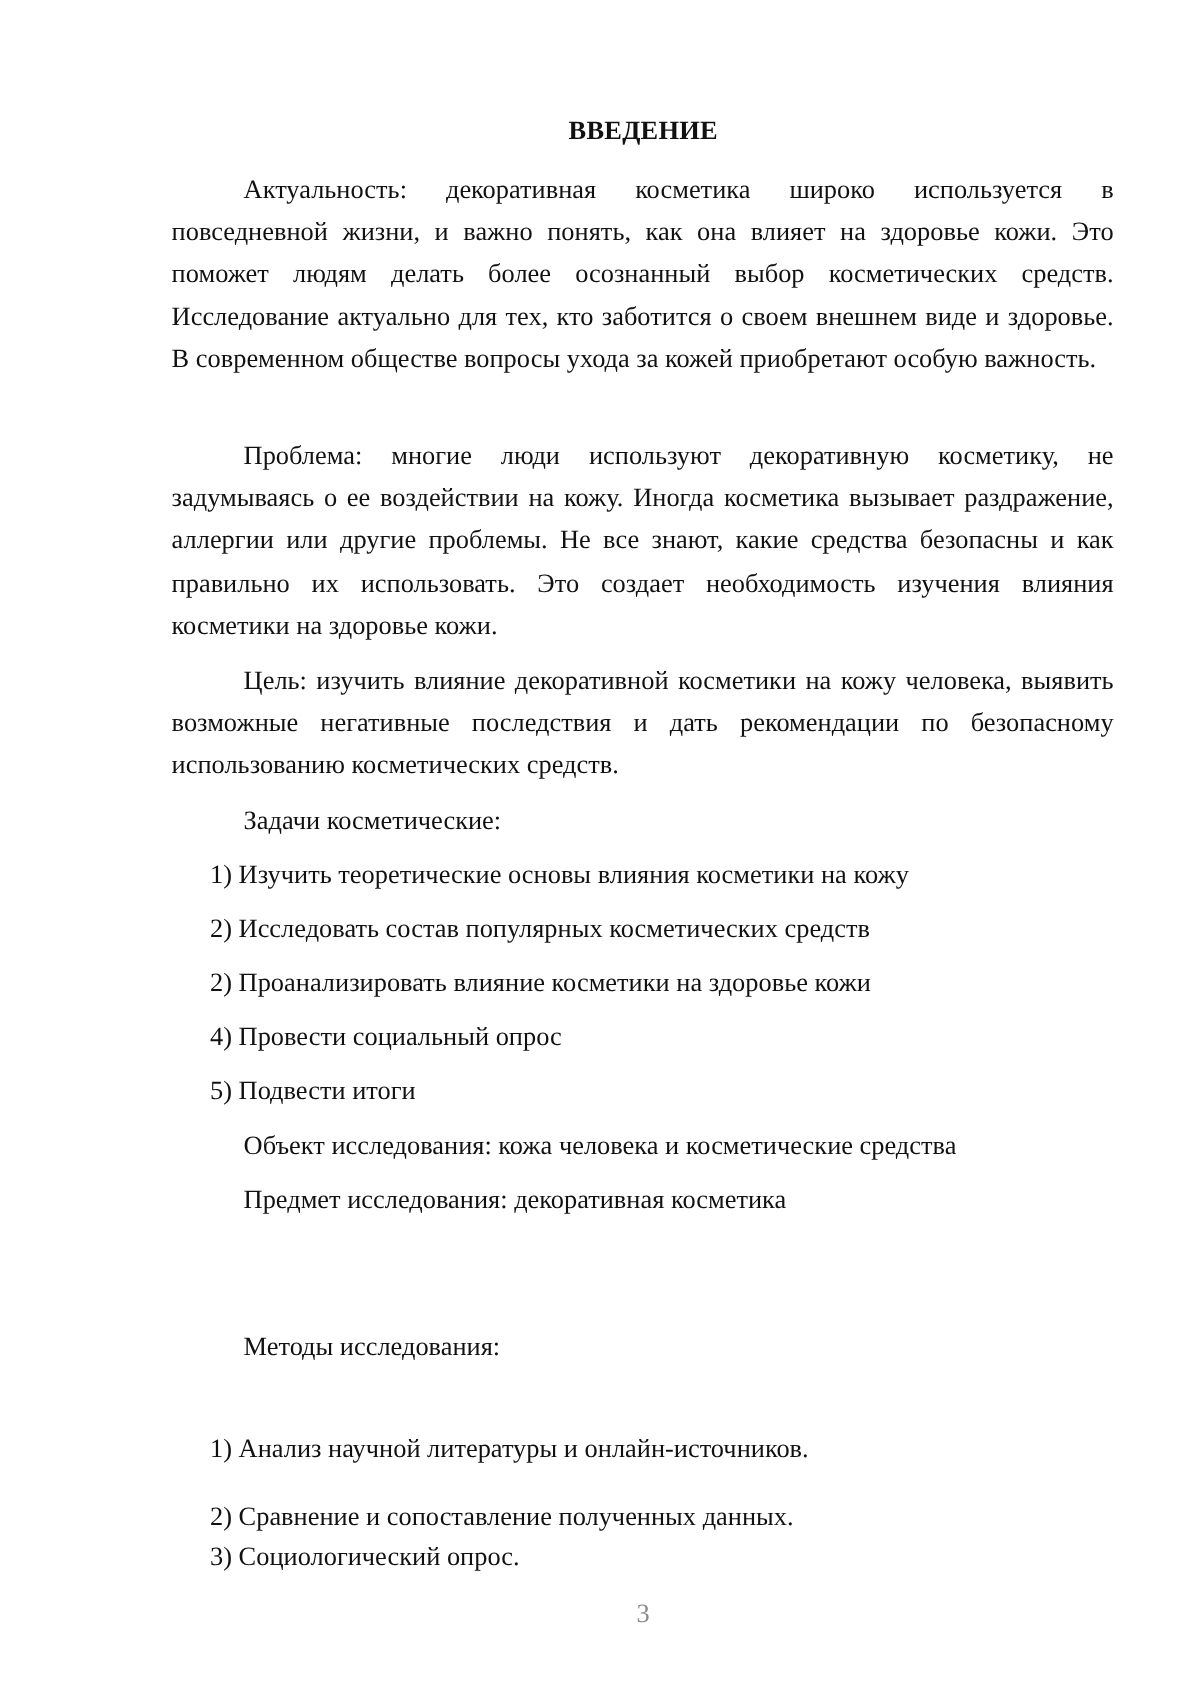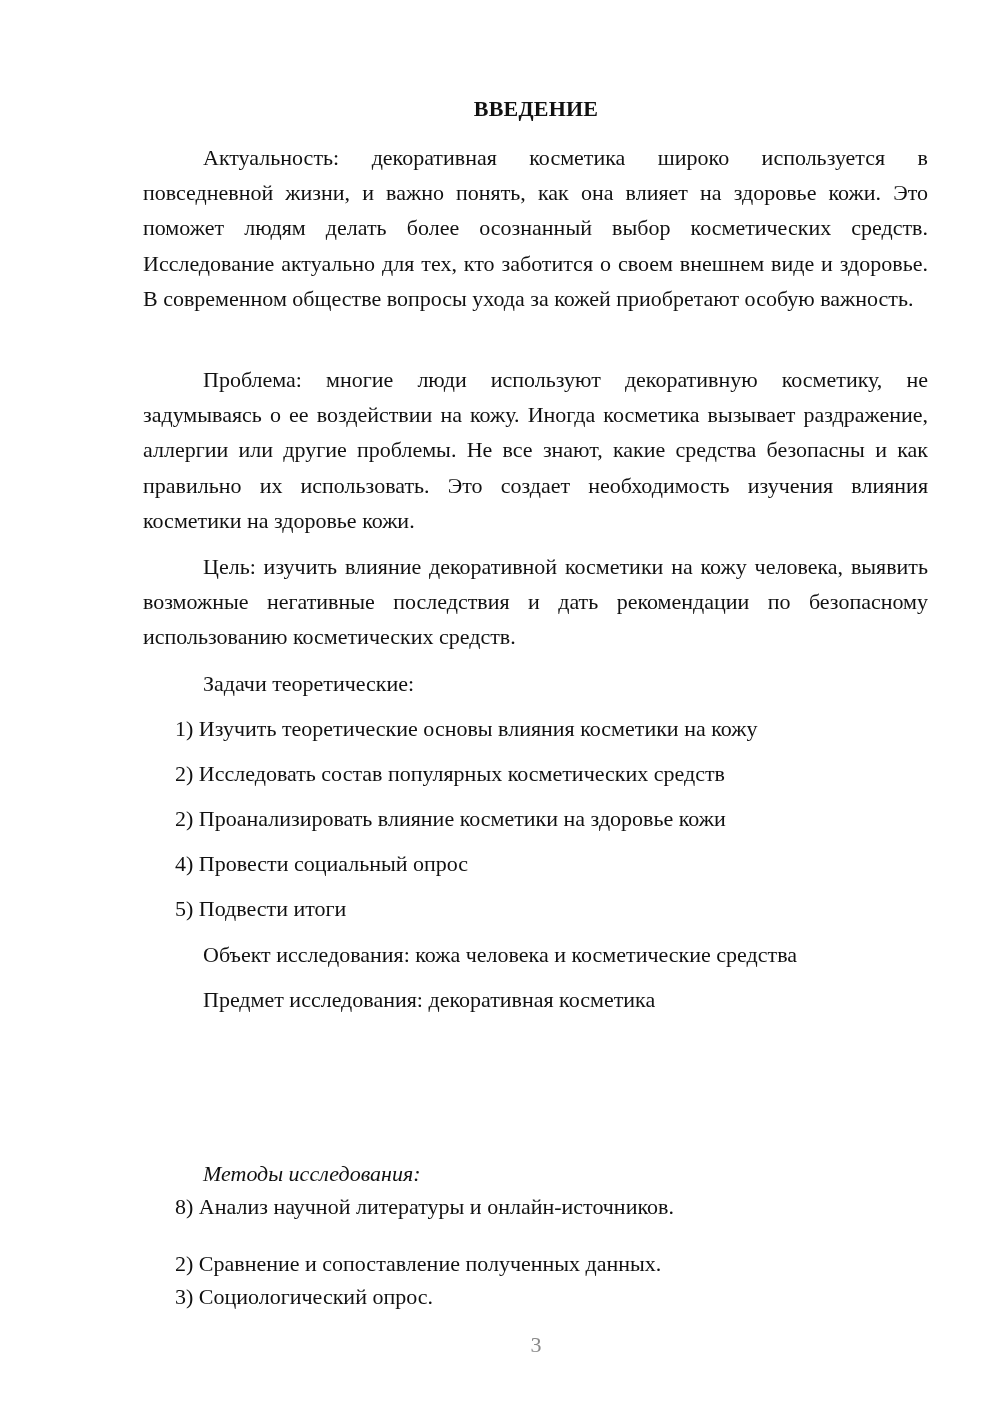--- a/index.html
+++ b/index.html
@@ -21,36 +21,36 @@
 
 <div class="page">
   <div class="title">ВВЕДЕНИЕ</div>
 
   <p class="para" style="top:140px;">Актуальность: декоративная косметика широко используется в повседневной жизни, и важно понять, как она влияет на здоровье кожи. Это поможет людям делать более осознанный выбор косметических средств. Исследование актуально для тех, кто заботится о своем внешнем виде и здоровье. В современном обществе вопросы ухода за кожей приобретают особую важность.</p>
 
   <p class="para" style="top:549px;">Цель: изучить влияние декоративной косметики на кожу человека, выявить возможные негативные последствия и дать рекомендации по безопасному использованию косметических средств.</p>
 
   <p class="para" style="top:362px;">Проблема: многие люди используют декоративную косметику, не задумываясь о ее воздействии на кожу. Иногда косметика вызывает раздражение, аллергии или другие проблемы. Не все знают, какие средства безопасны и как правильно их использовать. Это создает необходимость изучения влияния косметики на здоровье кожи.</p>
 
-  <p class="line-single indent" style="top:666px;">Задачи теоретические:</p>
+  <p class="line-single indent" style="top:666px;">Задачи косметические:</p>
 
   <div>
     <p class="line-single list" style="top:711px;">1) Изучить теоретические основы влияния косметики на кожу</p>
     <p class="line-single list" style="top:756px;">2) Исследовать состав популярных косметических средств</p>
     <p class="line-single list" style="top:801px;">2) Проанализировать влияние косметики на здоровье кожи</p>
     <p class="line-single list" style="top:846px;">4) Провести социальный опрос</p>
     <p class="line-single list" style="top:891px;">5) Подвести итоги</p>
   </div>
 
   <p class="line-single indent" style="top:937px;">Объект исследования: кожа человека и косметические средства</p>
   <p class="line-single indent" style="top:982px;">Предмет исследования: декоративная косметика</p>
 
 
-  <p class="line-single indent" style="top:1156px;font-style:italic;">Методы исследования:</p>
+  <p class="line-single indent" style="top:1104px;">Методы исследования:</p>
 
   <div>
-    <p class="line-single list" style="top:1189px;">8) Анализ научной литературы и онлайн-источников.</p>
+    <p class="line-single list" style="top:1189px;">1) Анализ научной литературы и онлайн-источников.</p>
     <p class="line-single list" style="top:1234px;margin-top:12px;">2) Сравнение и сопоставление полученных данных.</p>
     <p class="line-single list" style="top:1279px;">3) Социологический опрос.</p>
   </div>
 
   <div class="pagenum">3</div>
 </div>
 
 </body></html>

